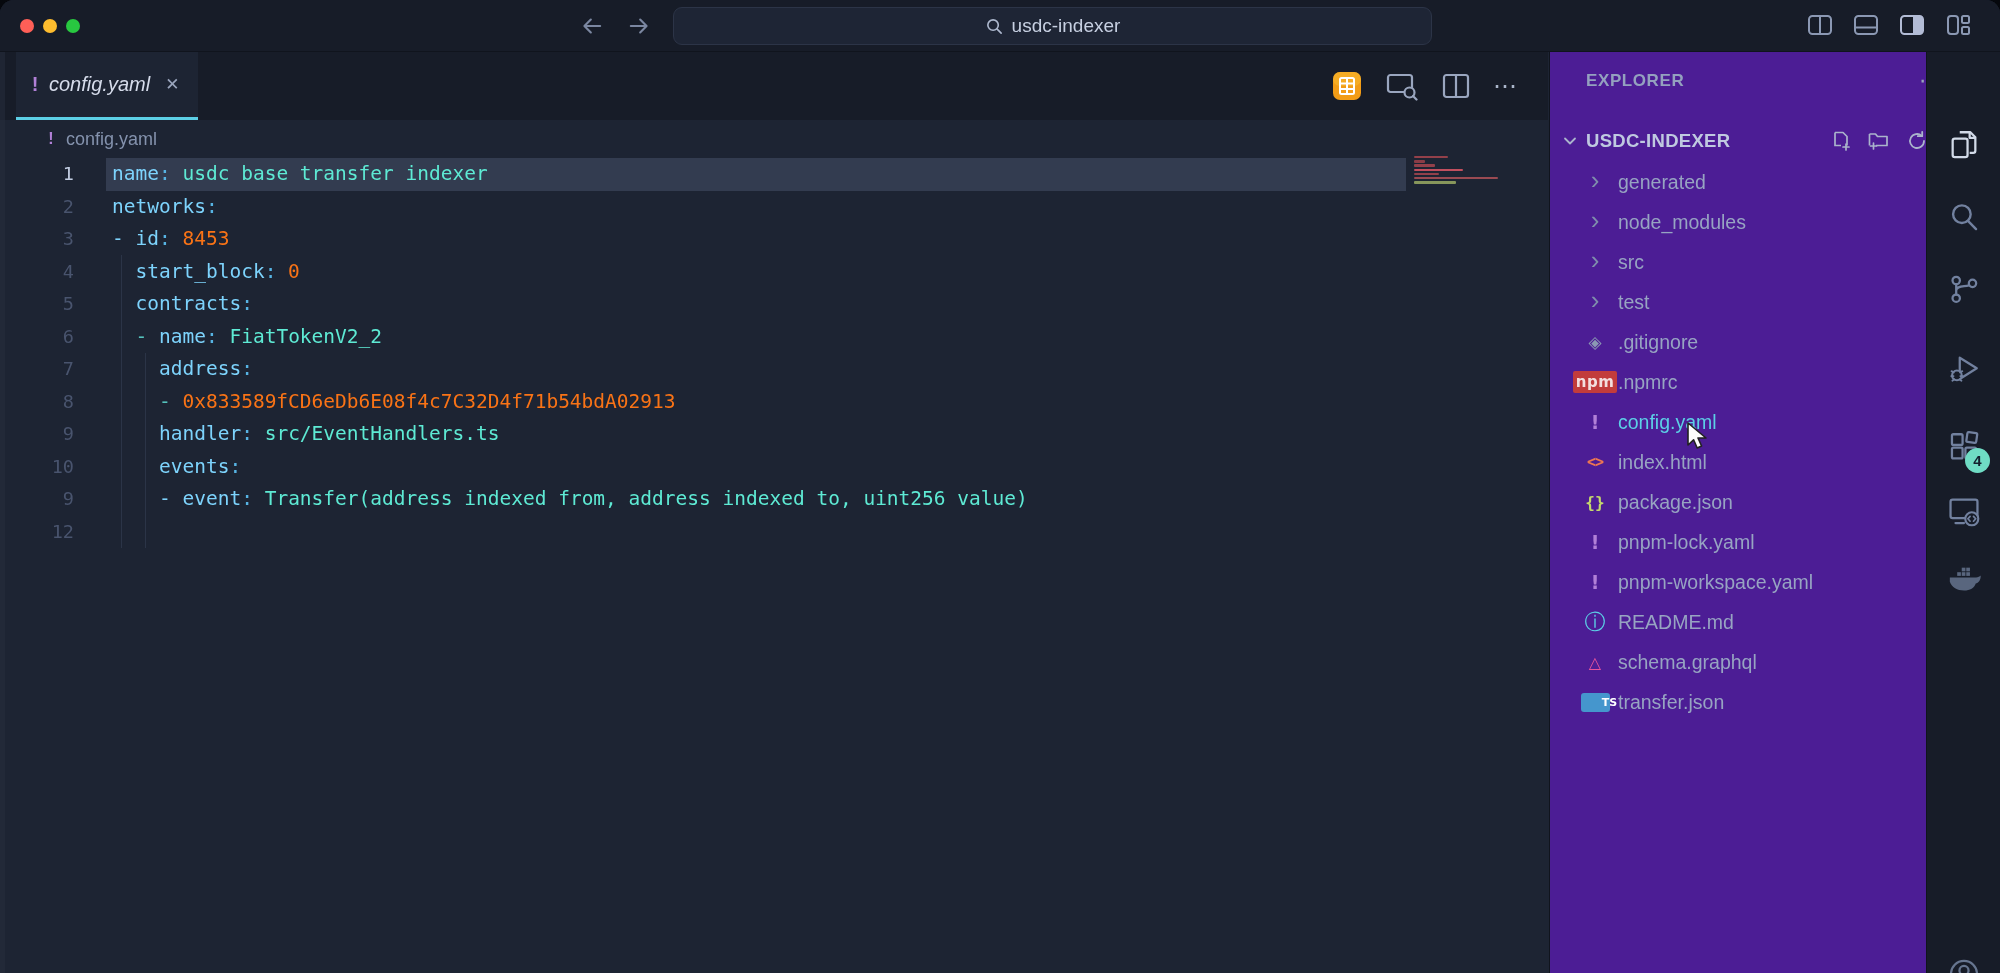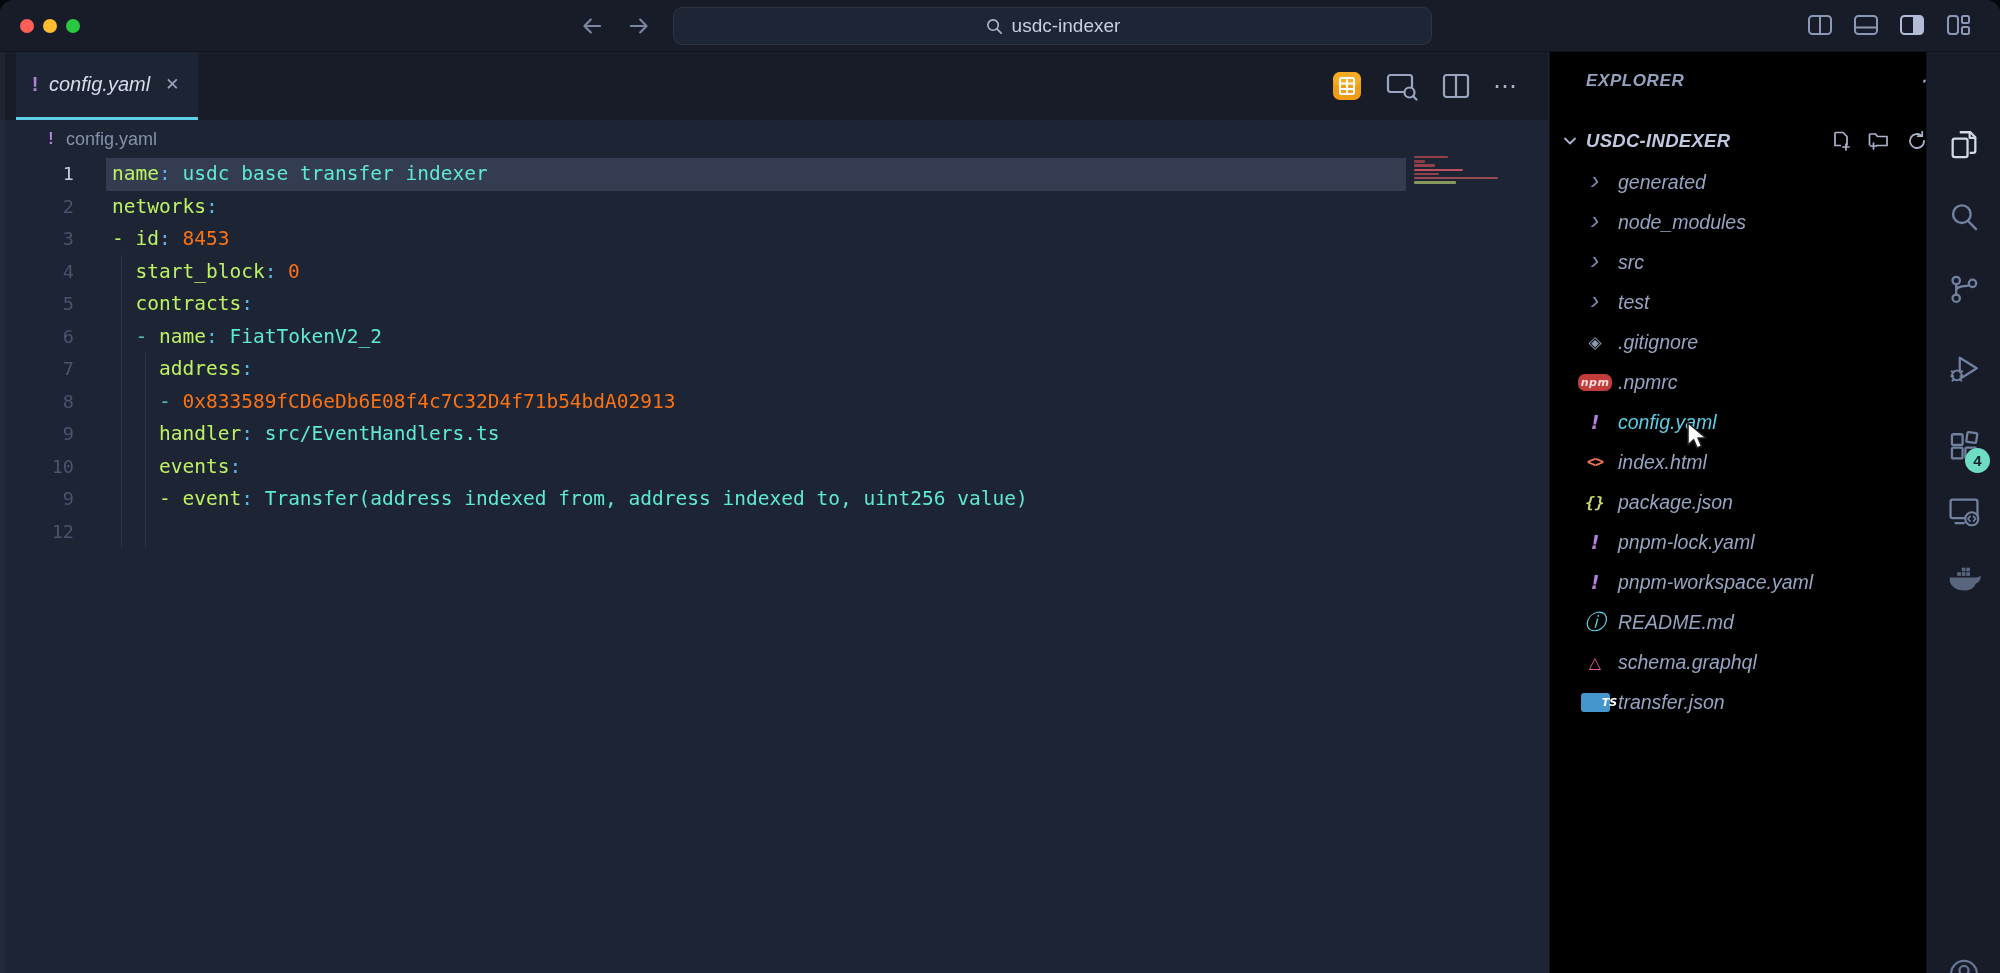--- a/index.html
+++ b/index.html
@@ -40,50 +40,50 @@
   .breadcrumb .yaml-bang { font-size:16px; }
   .breadcrumb-label { color:#8492ad; font-size:18px; }
   
   .editor { position:absolute; left:0; top:158px; width:1548px; height:815px; background:#1d2433; }
   .left-edge { position:absolute; left:0; top:52px; width:5px; height:921px; background:#262d3d; opacity:.55; }
   .code-line { position:relative; height:32.5px; font-family:"DejaVu Sans Mono", monospace; font-size:19.5px; line-height:32.5px; }
   .code-line .ln { position:absolute; left:0; top:0; width:74px; text-align:right; color:#49546e; font-size:18.5px; }
   .code-line .lc { position:absolute; left:112px; top:0; white-space:pre; }
   .code-line.current .ln { color:#c2cde2; }
   .code-line.current::before { content:""; position:absolute; left:106px; top:0; width:1300px; height:100%; background:#333c50; }
-  .tk-key  { color:#bef264;margin-top:24px; }
+  .tk-key  { color:#7dd3fc;margin-top:24px; }
   .tk-punc { color:#57b4e4; }
   .tk-str  { color:#5eead4; }
   .tk-num  { color:#f97316; }
   .tk-teal { color:#55c3bd; }
   .tk-plain{ color:#a2aabc; }
   .indent-guide { position:absolute; width:1px; background:#2b3447; }
   .minimap { position:absolute; left:1412px; top:156px; width:90px; height:44px; }
   .minimap .mm-bar { position:absolute; height:2.4px; border-radius:1px; }
   
   .sidebar { position:absolute; left:1549px; top:52px; width:428px; height:921px;
-    background:#000000; border-left:1px solid #10141d;font-style:italic; }
+    background:#4c1d95; border-left:1px solid #10141d; }
   .sb-header { position:absolute; left:0; top:0; width:100%; height:58px;
     display:flex; align-items:center; padding:0 36px; }
   .sb-title { color:#94a1bf; font-size:17px; font-weight:600; letter-spacing:.6px; }
   .sb-menu { margin-left:auto; color:#9aa5bd; font-size:22px; cursor:pointer; line-height:10px; }
   .section-row { position:absolute; left:0; top:68px; width:100%; height:42px;
     display:flex; align-items:center; padding:0 12px 0 10px; gap:6px; cursor:pointer; }
   .section-label { color:#bfc9e0; font-size:18.5px; font-weight:700; letter-spacing:.3px; }
   .section-actions { margin-left:auto; display:flex; gap:15px; align-items:center; }
   .section-actions svg { cursor:pointer; display:block; }
   .tree { position:absolute; left:0; top:110px; width:100%; }
   .tree-row { height:40px; display:flex; align-items:center; padding-left:30px; cursor:pointer; }
   .tree-ico { width:30px; display:inline-flex; justify-content:center; align-items:center; flex:0 0 30px; }
   .tree-label { color:#97a4c2; font-size:19.5px; margin-left:8px; }
   .tree-row.selected .tree-label { color:#5ccfe6; }
   .fi { font-family:"DejaVu Sans", sans-serif; }
   .fi-folder { color:#7f8dac; font-size:26px; line-height:20px; font-family:"Liberation Sans",sans-serif; margin-top:-4px; }
   .fi-git { color:#8b99b3; font-size:17px; }
-  .fi-npm { background:#c23c3c; color:#f3dede; font-size:11px; font-weight:bold; padding:2px 3px; border-radius:7px; letter-spacing:.5px; }
+  .fi-npm { background:#c23c3c; color:#f3dede; font-size:15px; font-weight:bold; padding:2px 3px; border-radius:2px; letter-spacing:.5px; }
   .fi-yaml { color:#b180d7; font-weight:bold; font-size:19px; }
   .fi-html { color:#ee7751; font-weight:bold; font-size:15px; letter-spacing:-1px; font-family:"DejaVu Sans Mono",monospace; }
   .fi-json { color:#c5d96d; font-weight:bold; font-size:16px; font-family:"DejaVu Sans Mono",monospace; }
   .fi-info { color:#5ccfe6; font-size:21px; }
   .fi-graphql { color:#e8559d; font-size:16px; }
   .fi-ts { background:#4596cd; color:#fff; font-size:11px; font-weight:bold; width:19px; height:19px; border-radius:3px; display:inline-flex; align-items:center; justify-content:center;padding-left:29px; }
   
   .activitybar { position:absolute; left:1926px; top:52px; width:74px; height:921px;
     background:#171c28; border-left:1px solid #10141d; }
   .ab-icon { position:absolute; left:20px; width:34px; height:34px; cursor:pointer; }

